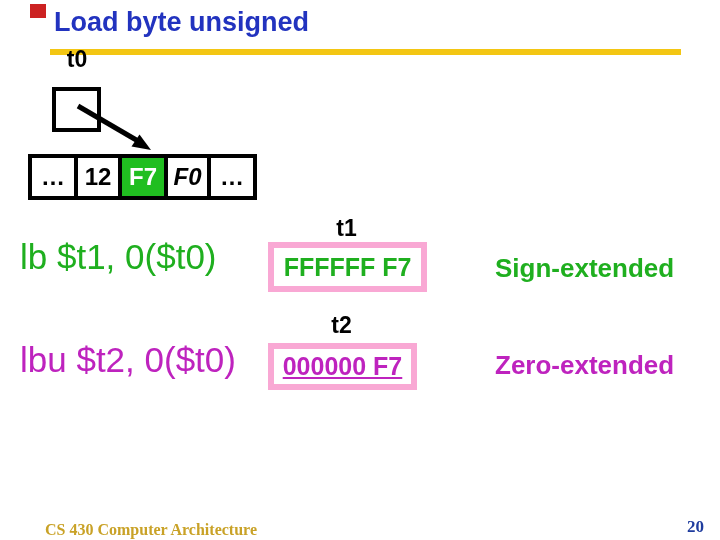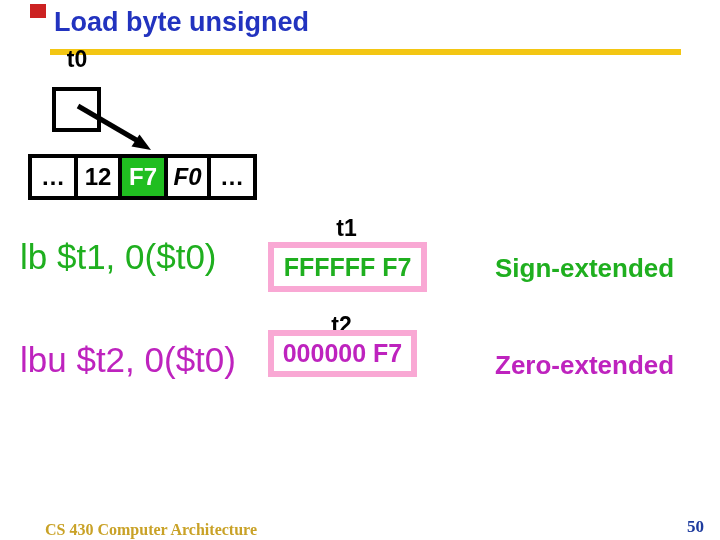--- a/index.html
+++ b/index.html
@@ -57,21 +57,21 @@
     font-size:23px;font-weight:bold;color:#000;line-height:1.1;
   }
   .reg-label.row1{top:216px;width:157px;}
   .reg-label.row2{top:313px;width:147px;}
   .reg-box{
     position:absolute;left:268px;border:6px solid #f9a8d4;background:#fff;
     display:flex;align-items:center;justify-content:center;
     font-size:25px;font-weight:bold;line-height:1;white-space:nowrap;
   }
   .reg-box.row1{top:242px;width:147px;height:38px;color:var(--sign_green,#1FAF1F);}
-  .reg-box.row2{top:330px;width:137px;height:35px;color:var(--zero_magenta,#BE23BE);}
+  .reg-box.row2{top:343px;width:137px;height:35px;color:var(--zero_magenta,#BE23BE);text-decoration:underline;}
   .note{
     position:absolute;left:459px;font-size:26px;font-weight:bold;
     line-height:1.1;white-space:nowrap;margin-left:36px;
   }
   .note.row1{top:254px;color:var(--sign_green,#1FAF1F);}
   .note.row2{top:351px;color:var(--zero_magenta,#BE23BE);}
   .footer-course{
     position:absolute;left:30px;top:521px;
     font-family:"Liberation Serif",serif;font-size:16px;font-weight:bold;
     color:var(--footer_gold,#C9A227);line-height:1.1;white-space:nowrap;margin-left:15px;
@@ -112,15 +112,15 @@
   <div class="reg-label row1">t1</div>
   <div class="reg-box row1">FFFFFF F7</div>
   <div class="note row1">Sign-extended</div>
 
   <div class="instr row2">lbu $t2, 0($t0)</div>
   <div class="reg-label row2">t2</div>
   <div class="reg-box row2">000000 F7</div>
   <div class="note row2">Zero-extended</div>
 
   <div class="footer-course">CS 430 Computer Architecture</div>
-  <div class="page-number">50</div>
+  <div class="page-number">20</div>
 
 </div>
 
 </body></html>

